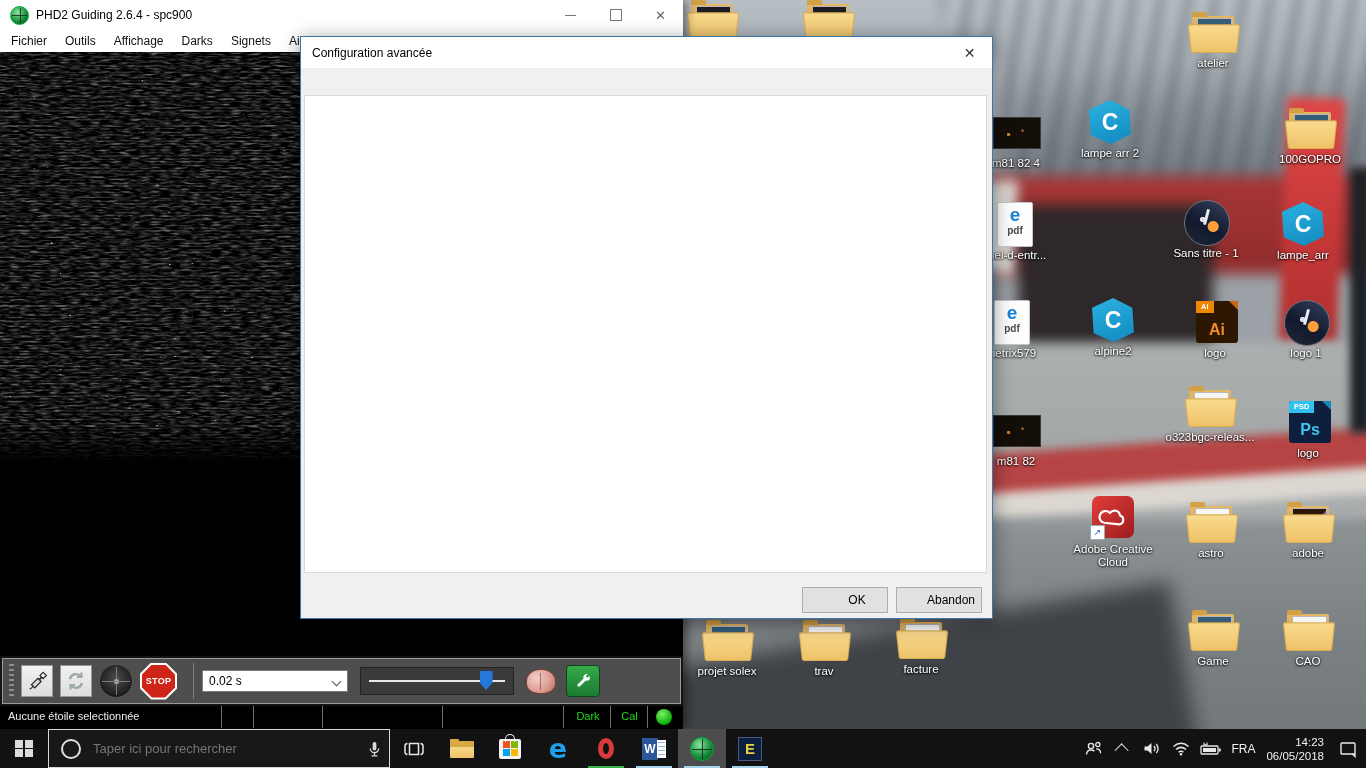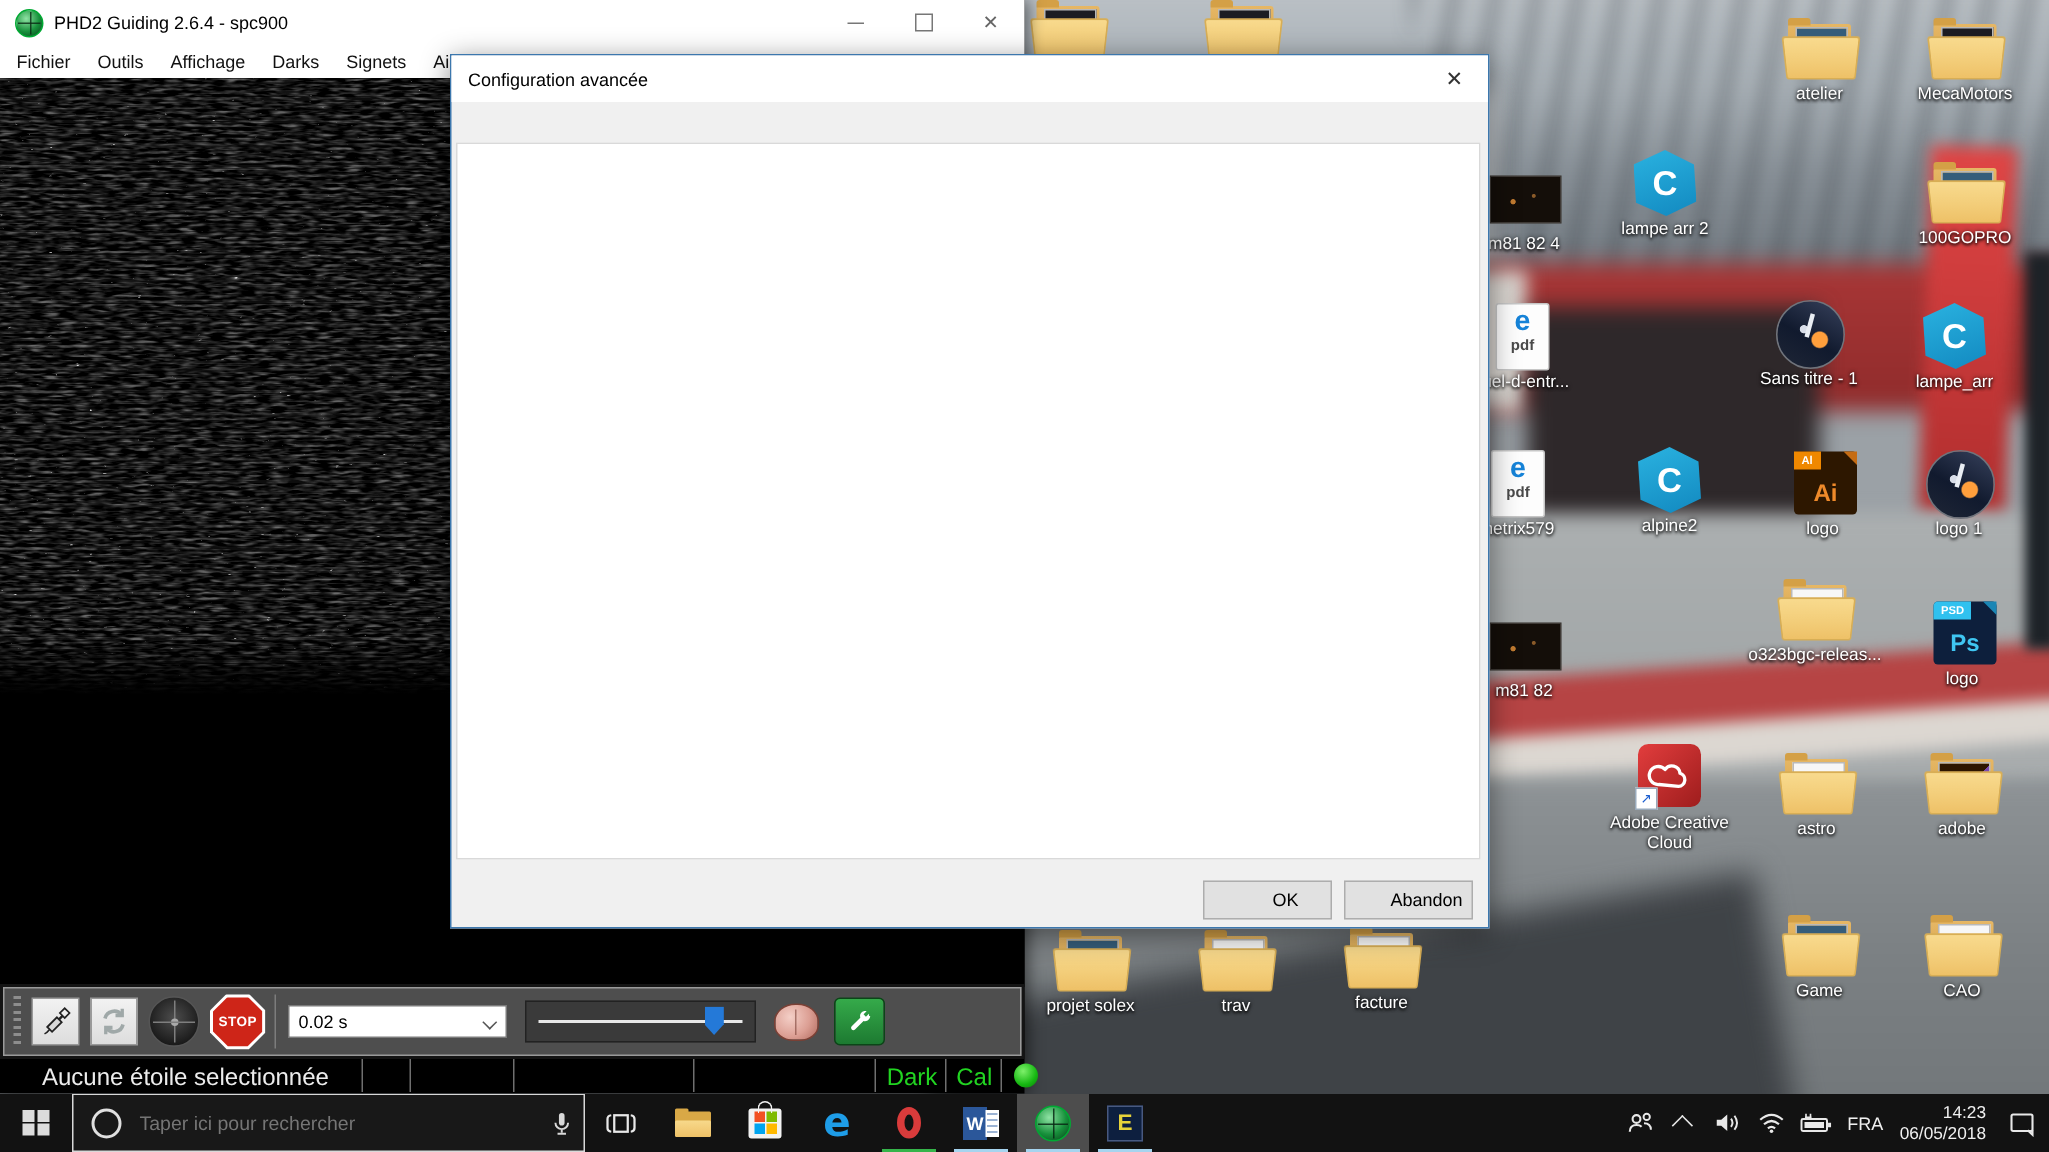--- a/index.html
+++ b/index.html
@@ -93,40 +93,40 @@
   .toolbar{position:absolute;left:2px;right:2px;top:658px;height:46px;background:#4e4e4e;border:1px solid #9a9a9a;
     box-shadow:0 0 0 2px #141414;display:flex;align-items:center;box-sizing:border-box;padding-left:6px;}
   .tb-grip{width:5px;height:34px;margin-right:7px;background:repeating-linear-gradient(180deg,#8d8d8d 0 2px,rgba(0,0,0,0) 2px 5px);}
   .tb-btn{width:32px;height:32px;background:linear-gradient(180deg,#f2f2f2,#ddd);border:1px solid #999;box-sizing:border-box;
     display:flex;align-items:center;justify-content:center;margin-right:7px;}
   .tb-target{width:34px;height:34px;border-radius:50%;position:relative;margin-right:7px;
     background:radial-gradient(circle at 50% 42%,#4d4d4d,#1b1b1b 72%);border:1px solid #555;box-sizing:border-box;}
   .tb-target::before{content:"";position:absolute;left:50%;top:2px;bottom:2px;width:1px;background:#7e7e7e;}
   .tb-target::after{content:"";position:absolute;top:50%;left:2px;right:2px;height:1px;background:#7e7e7e;}
   .tg-dot{position:absolute;left:50%;top:50%;width:5px;height:5px;margin:-2.5px;border-radius:50%;background:#aaa;}
-  .stop-oct{width:37px;height:37px;position:relative;margin-right:4px;background:#fff;
+  .stop-oct{width:37px;height:37px;position:relative;margin-right:14px;background:#fff;
     clip-path:polygon(30% 0,70% 0,100% 30%,100% 70%,70% 100%,30% 100%,0 70%,0 30%);}
   .stop-in{position:absolute;inset:2px;background:#ce2518;display:flex;align-items:center;justify-content:center;
     clip-path:polygon(30% 0,70% 0,100% 30%,100% 70%,70% 100%,30% 100%,0 70%,0 30%);
     color:#fff;font-weight:bold;font-size:9px;letter-spacing:.3px;}
   .tb-sep{width:1px;height:36px;background:#7c7c7c;margin:0 8px 0 2px;}
   .tb-combo{width:146px;height:22px;background:#fff;border:1px solid #7a7a7a;box-sizing:border-box;position:relative;
     font-size:12px;color:#000;padding:3px 18px 0 6px;margin-right:12px;}
   .tb-combo::after{content:"";position:absolute;right:7px;top:7px;width:6px;height:6px;
     border-right:1.4px solid #555;border-bottom:1.4px solid #555;transform:rotate(45deg);}
   .tb-slider{width:152px;height:26px;background:#3a3a3a;border:1px solid #222;position:relative;margin-right:12px;}
   .sl-track{position:absolute;left:8px;right:8px;top:12px;height:2px;background:#e8e8e8;}
   .sl-handle{position:absolute;left:78%;top:3px;width:13px;height:19px;background:#2479d8;
     clip-path:polygon(0 0,100% 0,100% 62%,50% 100%,0 62%);}
   .brain-ic{width:30px;height:25px;margin-right:10px;border-radius:48% 48% 42% 42%;border:1px solid #7a4035;box-sizing:border-box;
     background:radial-gradient(circle at 35% 35%,#f4cfc7,#dc9f94 55%,#b06a5e);position:relative;}
   .brain-ic::after{content:"";position:absolute;left:46%;top:3px;bottom:3px;width:1px;background:rgba(122,64,53,.6);}
   .cam-ic{width:32px;height:30px;border-radius:4px;background:linear-gradient(180deg,#35aa4a,#1d7a31);border:1px solid #0c4518;
     display:flex;align-items:center;justify-content:center;}
-  .statusbar{position:absolute;left:1px;right:1px;bottom:1px;height:22px;background:#000;color:#ececec;font-size:16px;margin-left:20px;}
+  .statusbar{position:absolute;left:1px;right:1px;bottom:1px;height:22px;background:#000;color:#ececec;font-size:11px;}
   .sb-msg{position:absolute;left:7px;top:4px;}
   .sb-div{position:absolute;top:0;bottom:0;width:1px;background:#6f6f6f;}
   .sb-green{position:absolute;top:4px;color:#21d421;text-align:center;}
   .sb-dot{position:absolute;left:655px;top:3px;width:16px;height:16px;border-radius:50%;
     background:radial-gradient(circle at 38% 32%,#7df06a,#16b812 60%,#0a7a0a);}
   
   #dialog{position:absolute;left:300px;top:36px;width:691px;height:581px;background:#f0f0f0;
     border:1px solid #3c77ad;box-shadow:0 4px 18px rgba(0,0,0,.45);box-sizing:content-box;}
   .dlg-title{height:31px;background:#fff;display:flex;align-items:center;font-size:12px;color:#000;padding-left:11px;}
   .dlg-close{position:absolute;right:0;top:0;width:45px;height:31px;display:flex;align-items:center;justify-content:center;
@@ -233,28 +233,20 @@
       </div>
     </div>
     <div class="dicon" style="left: 1165px; top: 10px;">
       <div class="glyph">
         <span class="fold-back"></span>
         <span class="fold-ins ins-photo"></span>
         <span class="fold-front"></span>
       </div>
       <div class="dlabel">atelier</div>
     </div>
-    <div class="dicon" style="left: 1262px; top: 10px;">
-      <div class="glyph">
-        <span class="fold-back"></span>
-        <span class="fold-ins ins-dark"></span>
-        <span class="fold-front"></span>
-      </div>
-      <div class="dlabel">MecaMotors</div>
-    </div>
     <div class="dicon" style="left: 968px; top: 110px;">
       <div class="glyph">
         <span class="astro-thumb"></span>
       </div>
       <div class="dlabel">m81 82 4</div>
     </div>
     <div class="dicon" style="left: 1062px; top: 100px;">
       <div class="glyph">
         <span class="cura-hex">
           <span class="cura-c">C</span>

